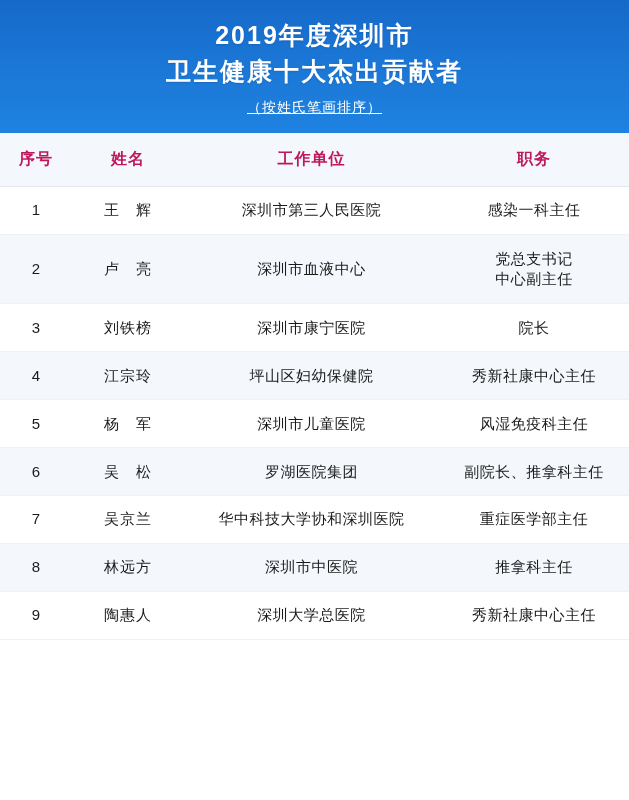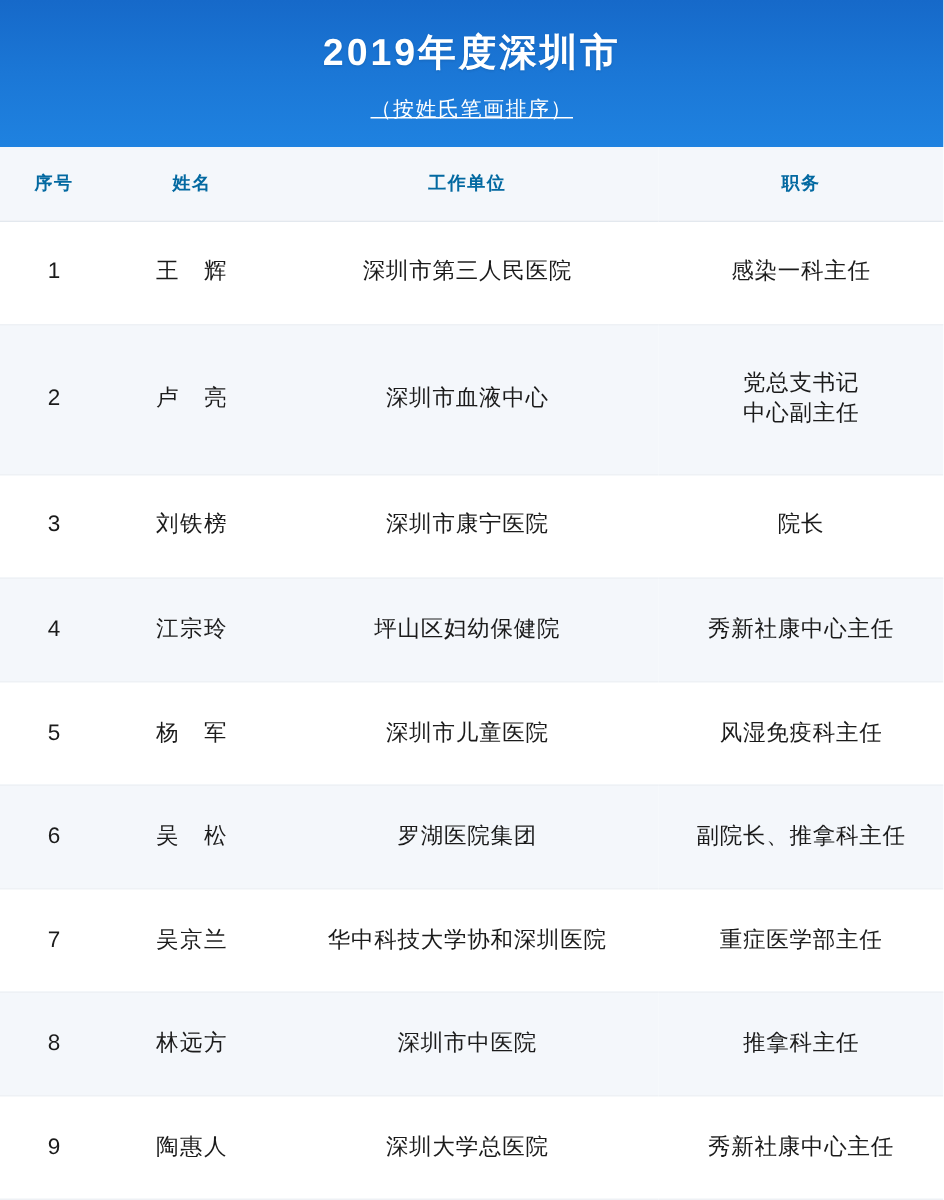--- a/index.html
+++ b/index.html
@@ -8,21 +8,21 @@
   }
   body {
     width: 629px;
     height: 800px;
     background: #ffffff;
     font-family: "Liberation Sans", sans-serif;
     overflow: hidden;
   }
   .page {
     width: 629px;
-    height: 800px;
+    height: 640px;
     position: relative;
     display: flex;
     flex-direction: column;
   }
   .header {
     background: linear-gradient(180deg, #1669c9 0%, #1b77d6 50%, #1f82e0 100%);
     color: #ffffff;
     text-align: center;
     padding: 18px 10px 16px 10px;
     box-sizing: border-box;
@@ -42,22 +42,22 @@
     text-decoration: underline;
   }
   table.main-table {
     width: 100%;
     border-collapse: collapse;
     table-layout: fixed;
     flex: 1 1 auto;
   }
   table.main-table th {
     background: #f4f7fb;
-    color: #0369a1;
-    font-size: 12px;
+    color: #be185d;
+    font-size: 16px;
     font-weight: bold;
     padding: 16px 2px;
     letter-spacing: 1px;
     border-bottom: 1px solid #e3e8ee;
   }
   table.main-table td {
     font-size: 15px;
     color: #1b1b1b;
     text-align: center;
     padding: 12px 4px;
@@ -91,20 +91,21 @@
     margin-top: 13px;
   }
 </style>
 </head>
 <body>
 
 <div class="page">
 
   <div class="header">
     <div class="header-title-line">2019年度深圳市</div>
+    <div class="header-title-line">卫生健康十大杰出贡献者</div>
     <div class="header-sub">（按姓氏笔画排序）</div>
   </div>
 
   <table class="main-table">
     <colgroup>
       <col class="col-index">
       <col class="col-name">
       <col class="col-unit">
       <col class="col-title">
     </colgroup>

